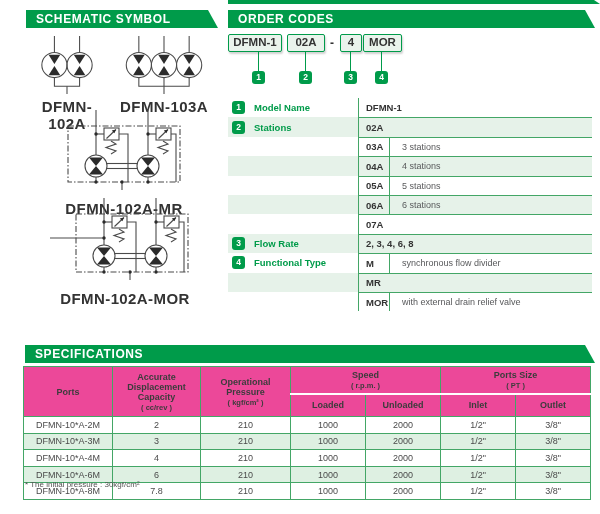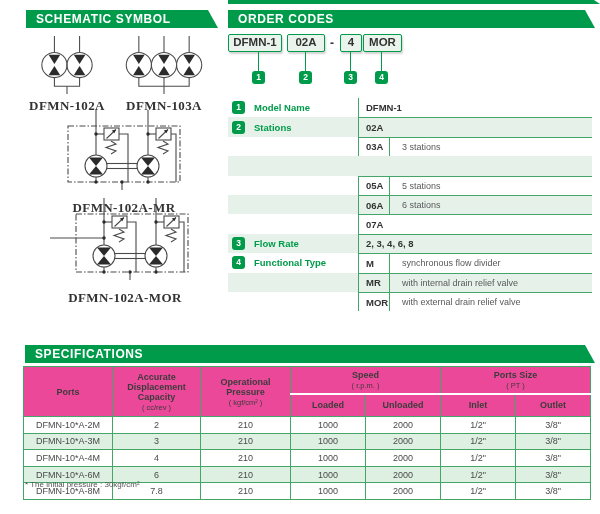--- a/index.html
+++ b/index.html
@@ -17,21 +17,21 @@
   .banner-schematic { left:26px; top:10px; width:192px; }
   .banner-order     { left:228px; top:10px; width:367px; }
   .banner-spec      { left:25px; top:345px; width:570px; }
   .top-rule {
     position:absolute; left:228px; top:0; width:372px; height:4px; background:#009b4a;
     clip-path:polygon(0 0, calc(100% - 6px) 0, 100% 100%, 0 100%);
   }
   
   .fig { position:absolute; text-align:center; }
   .fig svg { display:block; stroke:#4a4a4a; }
-  .fig-label { font-weight:bold; font-size:13px; color:#333; letter-spacing:0.4px; margin-top:2px;font-family:Liberation Serif, serif; }
+  .fig-label { font-weight:bold; font-size:15px; color:#333; letter-spacing:0.4px; margin-top:2px; }
   .fig1 { left:28px;  top:36px;  width:78px; }
   .fig2 { left:112px; top:36px;  width:104px; }
   .fig3 { left:58px;  top:110px; width:132px; }
   .fig4 { left:50px;  top:198px; width:150px; }
   
   .code-box {
     position:absolute; top:34px; height:18px; box-sizing:border-box;
     background:#eaf3ec; border:1.6px solid #009b4a; border-radius:2px;
     font-weight:bold; font-size:11.5px; color:#333; text-align:center; line-height:14px;
     box-shadow:1px 2px 2px rgba(0,0,0,0.18);
@@ -64,21 +64,21 @@
     position:absolute; left:23px; top:366px; width:567px;
     border-collapse:collapse; table-layout:fixed;
   }
   .spec-table th, .spec-table td { border:1px solid #43a666; padding:0 2px; }
   .spec-table thead th { background:#ec4899; color:#3c3c3c; font-size:9px; font-weight:bold; text-align:center; }
   .spec-table .th-top { border-bottom:2px solid #ffffff; }
   .spec-table thead tr:first-child  { height:27px; }
   .spec-table thead tr:last-child   { height:23px; }
   .spec-table tbody td { height:15.6px; font-size:9px; color:#4a4a4a; text-align:center; }
   .spec-table tbody tr:nth-child(even) { background:#def0e2; }
-  .unit { display:block; font-size:7.5px; font-weight:normal; margin-top:1px; }
+  .unit { display:block; font-size:7.5px; font-weight:bold; margin-top:1px; }
   .footnote { position:absolute; left:25px; top:480px; font-size:8px; color:#555; }
 </style>
 </head>
 <body>
 
 <div class="page">
 
   <div class="top-rule"></div>
 
   <div class="banner banner-schematic">SCHEMATIC SYMBOL</div>
@@ -235,20 +235,24 @@
     </div>
     <div class="oc-row">
       <div class="oc-left"></div>
       <div class="oc-right">
         <div class="oc-code">03A</div>
         <div class="oc-desc">3 stations</div>
       </div>
     </div>
     <div class="oc-row shade">
       <div class="oc-left"></div>
+      <div class="oc-right">
+        <div class="oc-code">04A</div>
+        <div class="oc-desc">4 stations</div>
+      </div>
     </div>
     <div class="oc-row">
       <div class="oc-left"></div>
       <div class="oc-right">
         <div class="oc-code">05A</div>
         <div class="oc-desc">5 stations</div>
       </div>
     </div>
     <div class="oc-row shade">
       <div class="oc-left"></div>
@@ -279,21 +283,20 @@
       </div>
       <div class="oc-right">
         <div class="oc-code">M</div>
         <div class="oc-desc">synchronous flow divider</div>
       </div>
     </div>
     <div class="oc-row shade">
       <div class="oc-left"></div>
       <div class="oc-right">
         <div class="oc-code">MR</div>
-        <div class="oc-desc">with internal drain relief valve</div>
       </div>
     </div>
     <div class="oc-row">
       <div class="oc-left"></div>
       <div class="oc-right">
         <div class="oc-code">MOR</div>
         <div class="oc-desc">with external drain relief valve</div>
       </div>
     </div>
   </div>

